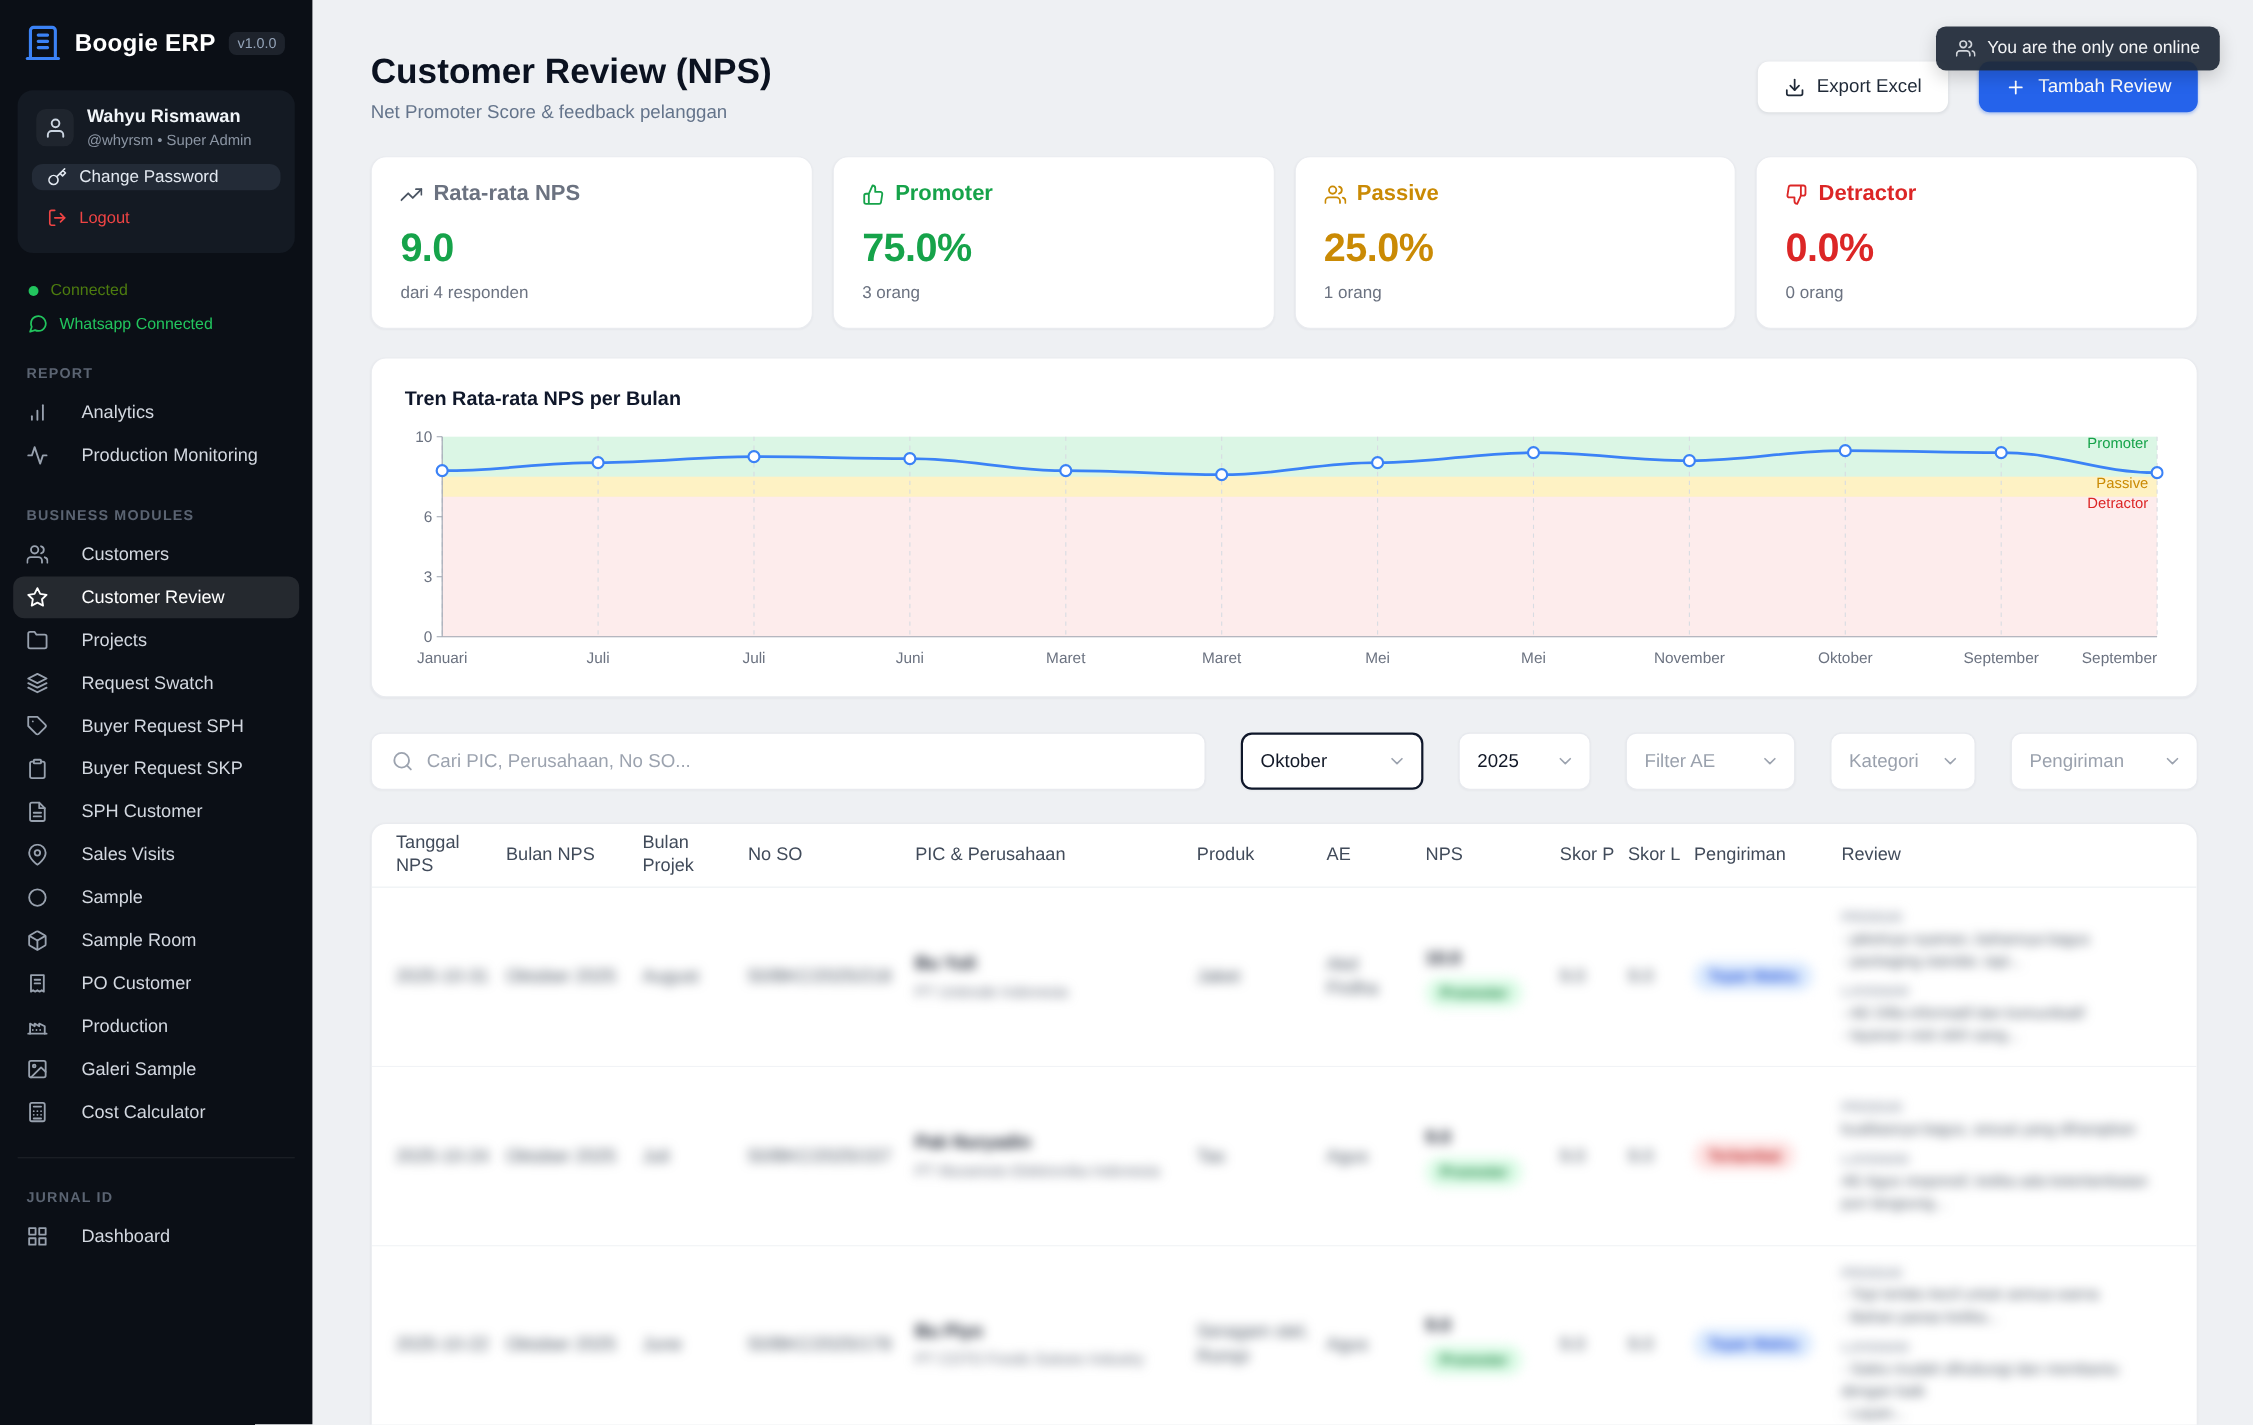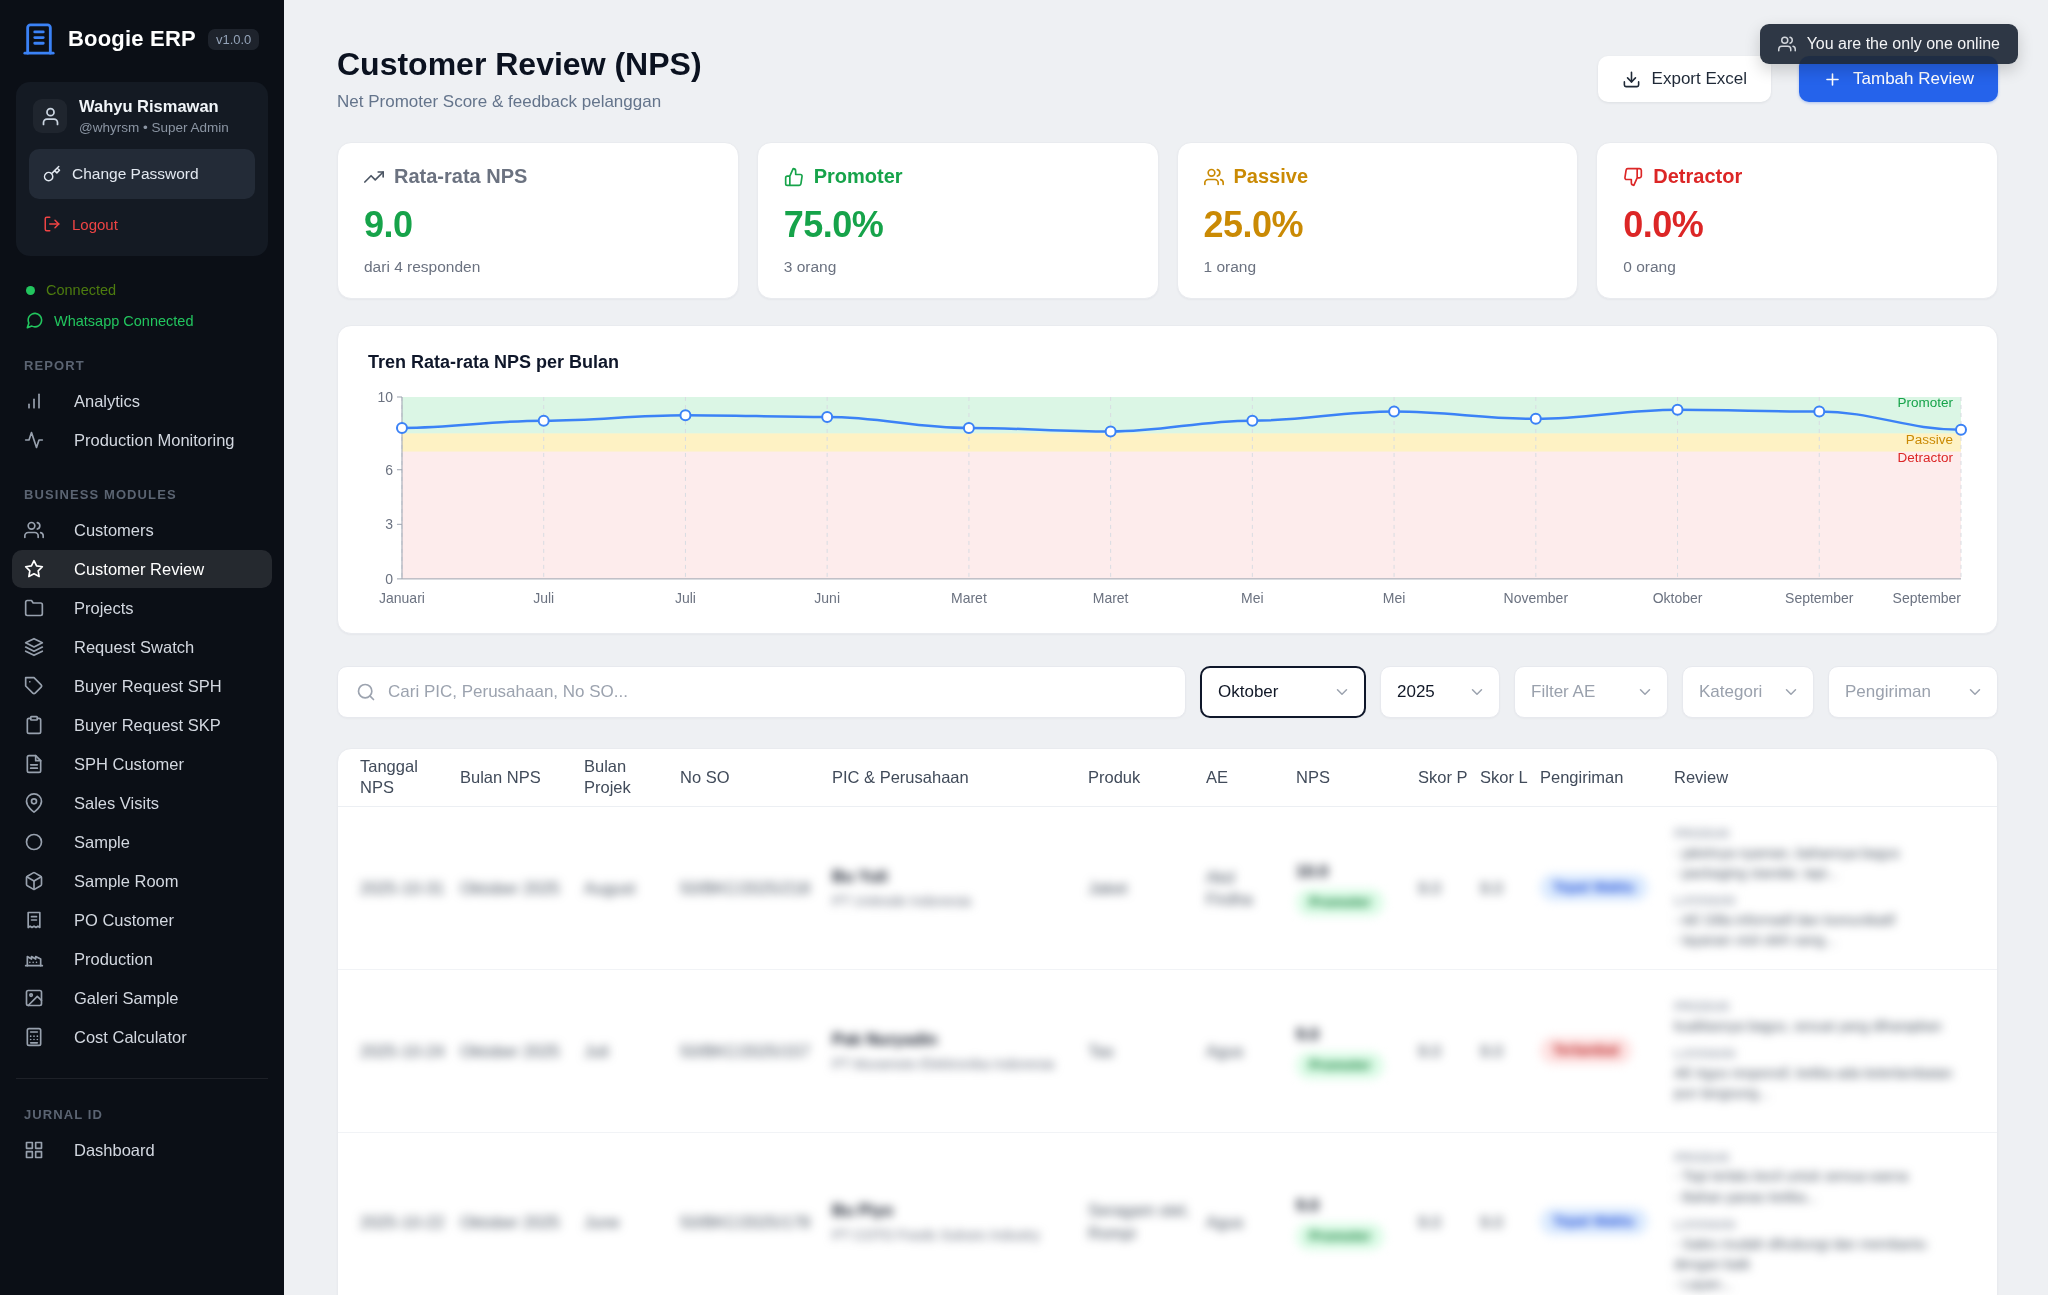--- a/index.html
+++ b/index.html
@@ -14,21 +14,21 @@
   .logo-row { display:flex; align-items:center; gap:12px; padding:0 22px; }
   .logo-icon { width:34px; height:34px; color:#3b82f6; }
   .logo-text { font-size:22px; font-weight:700; color:#fff; letter-spacing:.2px; }
   .version-badge { font-size:13px; color:#94a3b8; background:rgba(148,163,184,.14); padding:3px 8px; border-radius:7px; }
   .user-card { margin:26px 16px 0; background:#141a23; border-radius:14px; padding:13px; }
   .user-row { display:flex; align-items:center; gap:12px; padding:2px 4px; }
   .avatar { width:34px; height:34px; border-radius:9px; display:flex; align-items:center; justify-content:center; color:#cbd5e1; background:rgba(255,255,255,.05); }
   .avatar .icon { width:21px; height:21px; }
   .user-name { font-size:16.5px; font-weight:700; color:#f1f5f9; }
   .user-meta { font-size:13.5px; color:#8b95a3; margin-top:4px; }
-  .chpw-btn { margin-top:12px; display:flex; align-items:center; gap:11px; background:#232b37; border-radius:10px; padding:16px 14px; font-size:15.5px; color:#e2e8f0; cursor:pointer; }
+  .chpw-btn { margin-top:12px; display:flex; align-items:center; gap:11px; background:#232b37; border-radius:10px; padding:3px 14px; font-size:15.5px; color:#e2e8f0; cursor:pointer; }
   .chpw-btn .icon,.logout-btn .icon { width:18px; height:18px; }
   .logout-btn { margin-top:6px; display:flex; align-items:center; gap:11px; padding:10px 14px; font-size:15px; color:#ef4444; cursor:pointer; }
   .status-row { display:flex; align-items:center; gap:11px; margin:26px 26px 0; font-size:14.5px; color:#4d7c0f; }
   .status-dot { width:9px; height:9px; border-radius:50%; background:#22c55e; }
   .whatsapp-row { display:flex; align-items:center; gap:10px; margin:13px 25px 0; font-size:14.5px; color:#22c55e; }
   .whatsapp-row .icon { width:19px; height:19px; }
   .nav-section-title { margin:28px 24px 9px; font-size:13px; font-weight:700; color:#5b6472; letter-spacing:1.1px; }
   .nav-item { margin:1px 12px; display:flex; align-items:flex-end; gap:30px; padding:9px 12px; border-radius:10px; font-size:16.5px; color:#d3d8e0; cursor:pointer; white-space:nowrap; }
   .nav-item .icon { width:20px; height:20px; color:#98a1ae; }
   .nav-item.active { background:rgba(255,255,255,.11); color:#fff; }
@@ -51,21 +51,21 @@
   .stats-row { display:grid; grid-template-columns:repeat(4,1fr); gap:18px; margin-top:30px; }
   .stat-card { background:#fff; border:1px solid #e9ebef; border-radius:14px; padding:22px 26px; box-shadow:0 1px 2px rgba(16,24,40,.04); }
   .stat-head { display:flex; align-items:center; gap:10px; font-size:20px; font-weight:600; }
   .stat-value { font-size:36px; font-weight:700; margin-top:16px; letter-spacing:-.5px; }
   .stat-sub { font-size:15.5px; color:#6b7280; margin-top:12px; }
 
   .chart-card { margin-top:26px; background:#fff; border:1px solid #e9ebef; border-radius:14px; padding:26px 30px 20px; box-shadow:0 1px 2px rgba(16,24,40,.04); }
   .chart-title { font-size:18px; font-weight:700; color:#0f172a; }
   .chart { display:block; width:100%; margin-top:16px; }
 
-  .filter-row { margin-top:32px; display:flex; gap:14px; }
+  .filter-row { margin-top:32px; display:flex; gap:32px; }
   .search-box { flex:1; background:#fff; border:1px solid #e7e9ee; border-radius:10px; height:52px; display:flex; align-items:center; gap:12px; padding:0 18px; box-shadow:0 1px 2px rgba(16,24,40,.03); }
   .search-box .icon { width:20px; height:20px; color:#9ca3af; }
   .search-box input { border:none; outline:none; flex:1; font-size:17px; color:#111827; background:transparent; font-family:inherit; }
   .search-box input::placeholder { color:#9ca3af; }
   .select { height:52px; background:#fff; border:1px solid #e7e9ee; border-radius:10px; display:flex; align-items:center; justify-content:space-between; gap:8px; padding:0 13px 0 16px; font-size:17px; color:#111827; cursor:pointer; box-shadow:0 1px 2px rgba(16,24,40,.03); }
   .select.placeholder { color:#9aa1ad; }
   .select.focused { border:2px solid #0f172a; font-weight:500; }
   .select .chevron { width:18px; height:18px; color:#9ca3af; }
 
   .table-card { margin-top:30px; background:#fff; border:1px solid #e9ebef; border-radius:14px; overflow:hidden; min-height:620px; box-shadow:0 1px 2px rgba(16,24,40,.04); }

